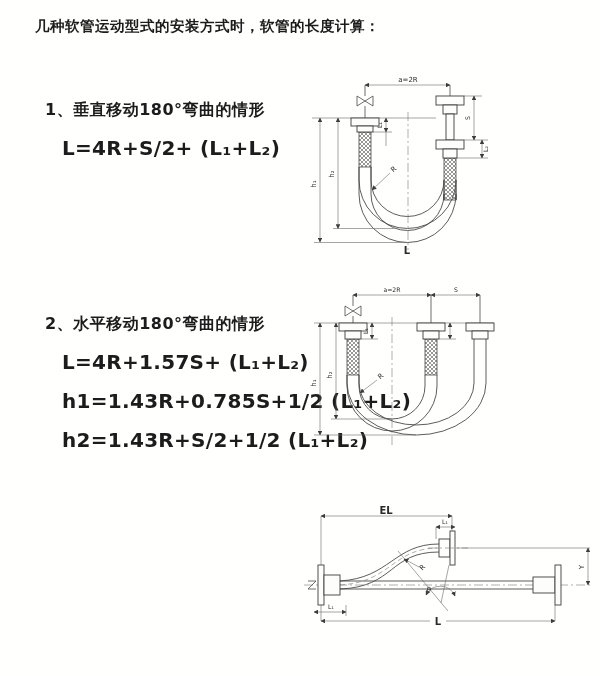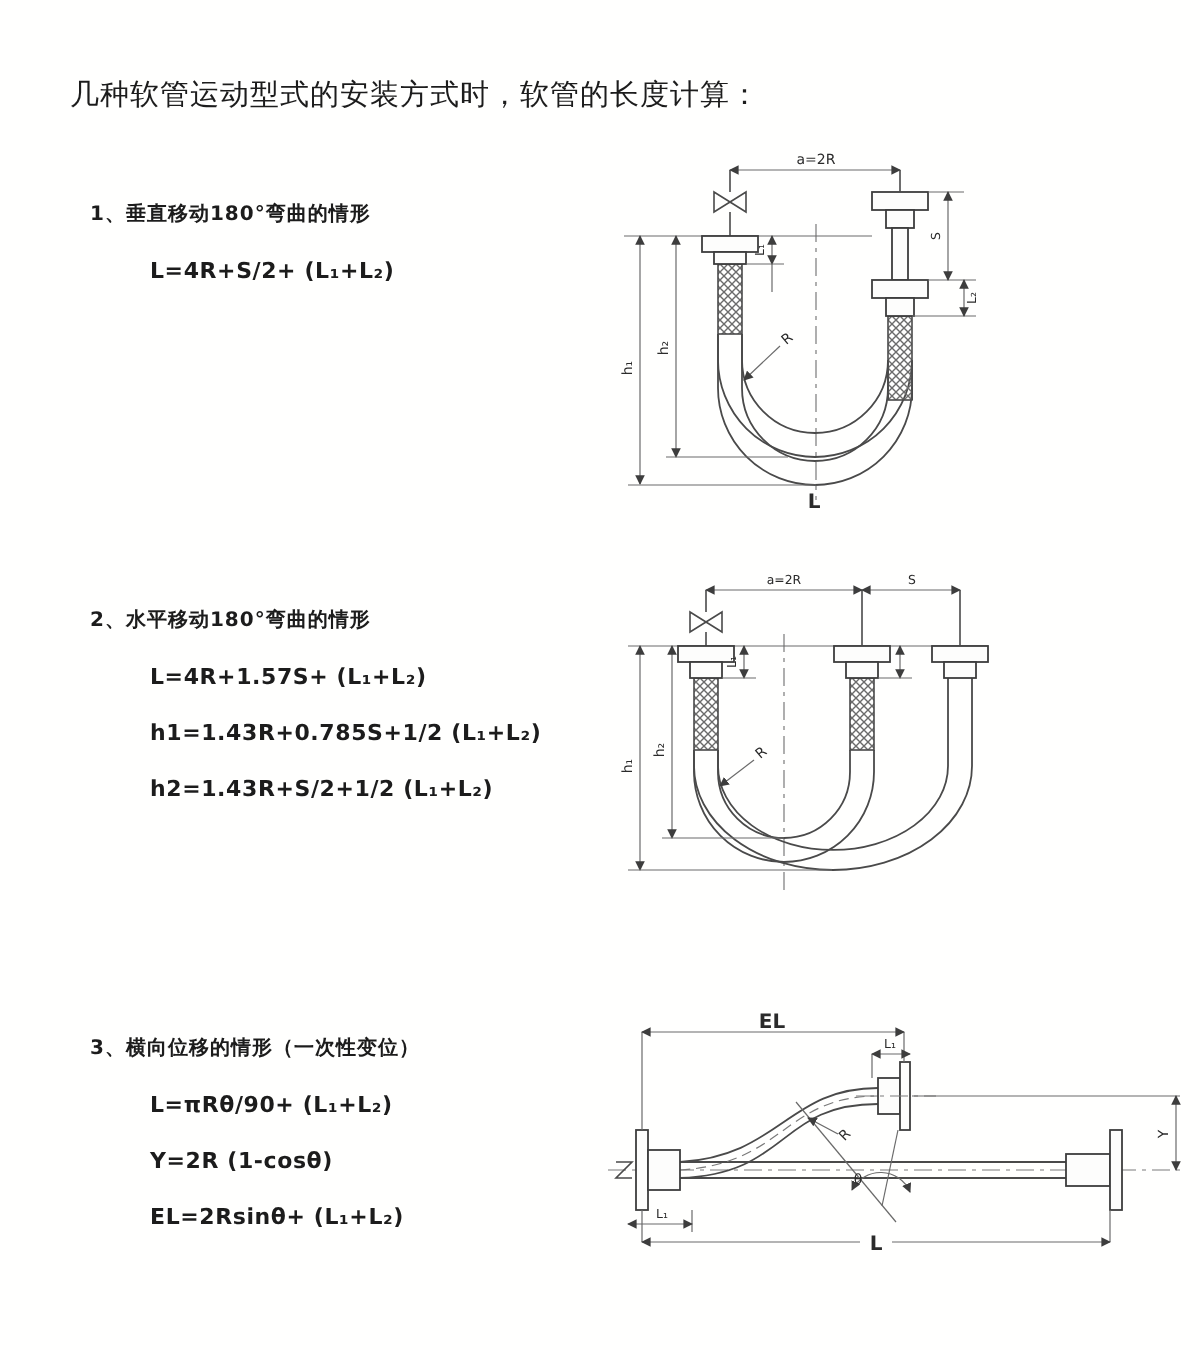--- a/index.html
+++ b/index.html
@@ -1,22 +1,22 @@
 <!DOCTYPE html>
 <html><head>
 <meta charset="utf-8">
 <style>
   html,body{margin:0;padding:0;background:#fff;}
   .canvas{position:relative;width:600px;height:675px;background:#fffffe;overflow:hidden;
           font-family:"DejaVu Sans","Liberation Sans",sans-serif;color:#1c1c1c;}
-  .page-title{position:absolute;left:35px;top:38px;font-size:14.5px;font-weight:400;letter-spacing:.5px;}
+  .page-title{position:absolute;left:35px;top:17px;font-size:14.5px;font-weight:700;letter-spacing:.5px;}
   .section{position:absolute;left:45px;}
-  .sec-1{top:100px;} .sec-2{top:303px;} .sec-3{top:517px;}
-  .heading{font-size:10px;font-weight:700;letter-spacing:.5px;}
-  .formula{font-size:11px;font-weight:700;margin:15px 0 0 30px;letter-spacing:.3px;white-space:nowrap;}
+  .sec-1{top:100px;} .sec-2{top:314px;} .sec-3{top:517px;}
+  .heading{font-size:16px;font-weight:700;letter-spacing:.5px;}
+  .formula{font-size:20px;font-weight:700;margin:15px 0 0 17px;letter-spacing:.3px;white-space:nowrap;}
   .dwg{position:absolute;left:298px;}
   .d1{top:70px;} .d2{top:283px;} .d3{top:503px;}
   svg text{fill:#2b2b2b;font-family:"DejaVu Sans","Liberation Sans",sans-serif;}
   .dim-t{font-size:7px;}
   .dim-s{font-size:6.2px;}
   .big-t{font-size:10px;}
   .ln{stroke:#4a4a4a;stroke-width:.8;fill:none;}
   .thin{stroke:#6a6a6a;stroke-width:.6;fill:none;}
   .hose{stroke:#4a4a4a;stroke-width:.9;fill:none;}
   .fit{stroke:#3d3d3d;stroke-width:.9;fill:#fdfdfc;}
@@ -35,26 +35,20 @@
     <div class="formula">L=4R+S/2+ (L₁+L₂)</div>
   </div>
 
   <div class="section sec-2">
     <div class="heading">2、水平移动180°弯曲的情形</div>
     <div class="formula">L=4R+1.57S+ (L₁+L₂)</div>
     <div class="formula">h1=1.43R+0.785S+1/2 (L₁+L₂)</div>
     <div class="formula">h2=1.43R+S/2+1/2 (L₁+L₂)</div>
   </div>
 
-  <div class="section sec-3">
-    <div class="heading">3、横向位移的情形（一次性变位）</div>
-    <div class="formula">L=πRθ/90+ (L₁+L₂)</div>
-    <div class="formula">Y=2R (1-cosθ)</div>
-    <div class="formula">EL=2Rsinθ+ (L₁+L₂)</div>
-  </div>
 
   <svg class="dwg d1" width="300" height="190" viewBox="0 0 300 190">
     <defs>
       <marker id="ar1" viewBox="0 0 10 10" refX="9" refY="5" markerWidth="8" markerHeight="8" orient="auto-start-reverse">
         <path d="M0,0 L10,5 L0,10 z" fill="#3d3d3d"></path>
       </marker>
       <pattern id="br1" width="4" height="4" patternUnits="userSpaceOnUse">
         <path d="M0,4 L4,0 M0,0 L4,4" stroke="#6b6b6b" stroke-width=".7"></path>
       </pattern>
     </defs>

